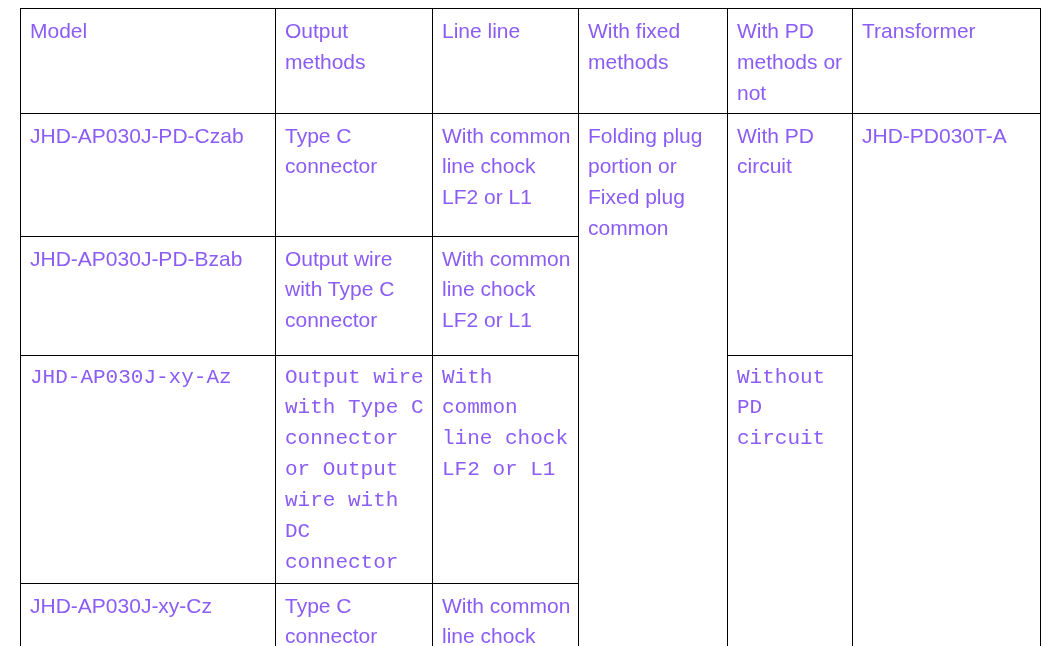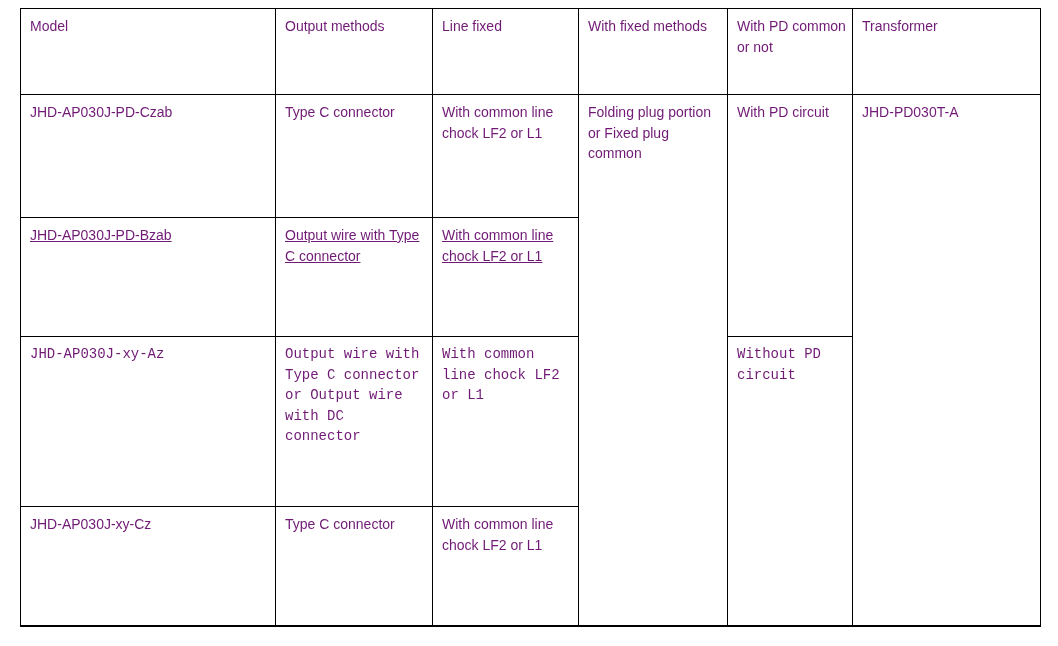--- a/index.html
+++ b/index.html
@@ -24,37 +24,37 @@
     border-collapse: collapse;
     table-layout: fixed;
     width: 1020px;
     background: #ffffff;
   }
   table.spec-table td {
     border: 1px solid #000000;
     vertical-align: top;
     text-align: left;
     padding: 7px 6px 4px 9px;
-    font-size: 14px;
+    font-size: 21px;
     line-height: 1.47;
     font-family: "Liberation Sans", sans-serif;
-    color: #701a75;
+    color: #8b5cf6;
     word-wrap: break-word;
   }
   
   col.c-model       { width: 255px; }
   col.c-output      { width: 157px; }
   col.c-chock       { width: 146px; }
   col.c-plug        { width: 149px; }
   col.c-pd          { width: 125px; }
   col.c-transformer { width: 188px; }
 
   tr.header-row td  { height: 74px; }
   tr.row-1 td       { height: 111px; }
-  tr.row-2 td       { height: 107px; text-decoration: underline; }
+  tr.row-2 td       { height: 107px; }
   tr.row-3 td       { height: 158px; font-family: Liberation Mono, monospace; }
   tr.row-4 td       { height: 107px; margin-left: 24px; }
 
   td.merge-cell { vertical-align: top; }
 
   
   table.spec-table { border-bottom: 2px solid #000000; }
 </style>
 </head>
 <body>
@@ -66,23 +66,23 @@
       <col class="c-output">
       <col class="c-chock">
       <col class="c-plug">
       <col class="c-pd">
       <col class="c-transformer">
     </colgroup>
     <tbody>
       <tr class="header-row">
         <td>Model</td>
         <td>Output methods</td>
-        <td>Line fixed</td>
+        <td>Line line</td>
         <td>With fixed methods</td>
-        <td>With PD common or not</td>
+        <td>With PD methods or not</td>
         <td>Transformer</td>
       </tr>
 
       <tr class="row-1">
         <td>JHD-AP030J-PD-Czab</td>
         <td>Type C connector</td>
         <td>With common line chock LF2 or L1</td>
         <td class="merge-cell" rowspan="4">Folding plug portion or Fixed plug common</td>
         <td class="merge-cell" rowspan="2">With PD circuit</td>
         <td class="merge-cell" rowspan="4">JHD-PD030T-A</td>

